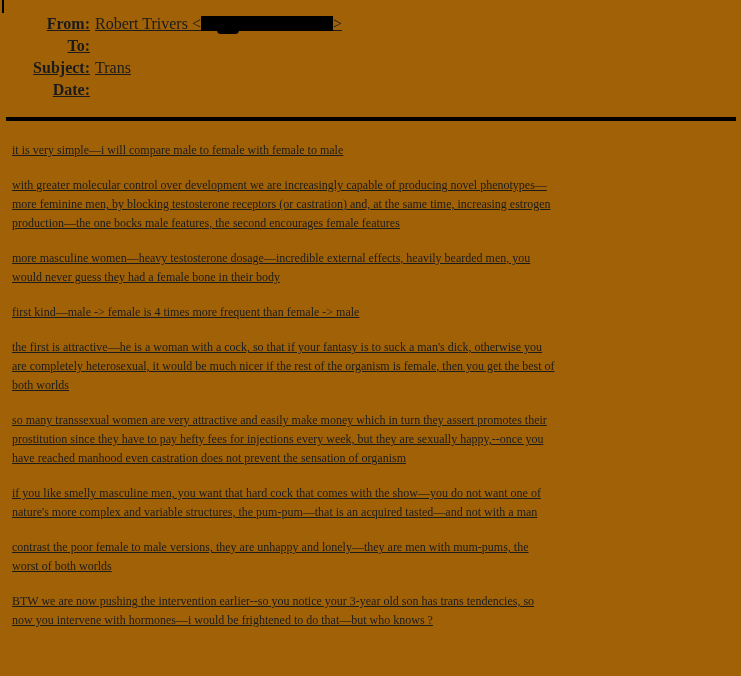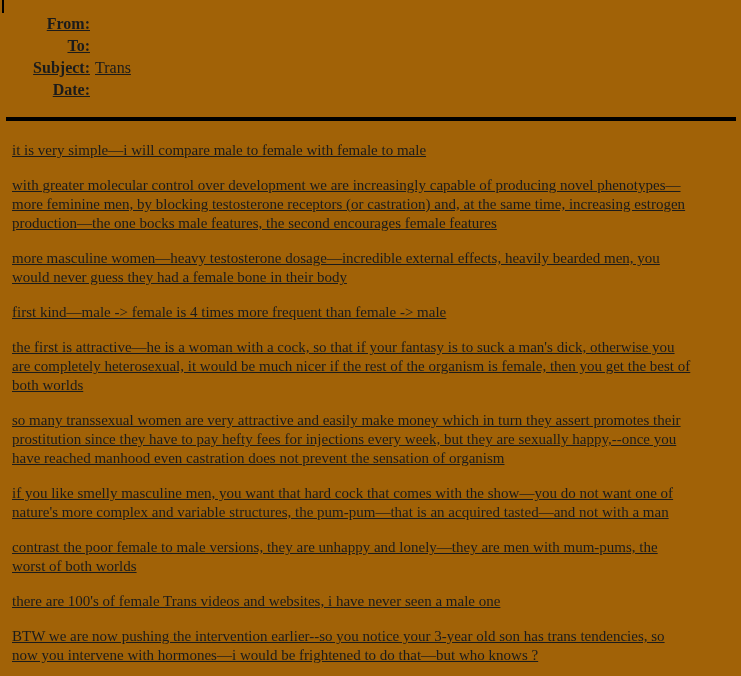--- a/index.html
+++ b/index.html
@@ -53,38 +53,39 @@
     border-radius: 0 0 8px 8px;
   }
   .divider {
     height: 4px;
     background: #000;
     margin: 16px 5px 0 6px;
   }
   .body-text {
     margin-top: 20px;
     padding: 0 2px 0 12px;
-    font-size: 15px;
+    font-size: 12px;
     line-height: 19px;
   }
   .body-text p {
     margin: 0 0 16px 0;
     white-space: pre-line;
   }
 </style>
 </head>
 <body>
 
 <div class="page">
 
   <div class="corner-mark"></div>
 
   <div class="hdr">
     <div class="hdr-row">
       <span class="hdr-label">From:</span>
+      <span class="hdr-value"><span>Robert Trivers &lt;</span><span class="redaction"><span class="redaction-bump"></span></span><span>&gt;</span></span>
     </div>
     <div class="hdr-row">
       <span class="hdr-label">To:</span>
     </div>
     <div class="hdr-row">
       <span class="hdr-label">Subject:</span>
       <span class="hdr-value">Trans</span>
     </div>
     <div class="hdr-row">
       <span class="hdr-label">Date:</span>
@@ -104,18 +105,17 @@
     <p>the first is attractive—he is a woman with a cock, so that if your fantasy is to suck a man's dick, otherwise you
 are completely heterosexual, it would be much nicer if the rest of the organism is female, then you get the best of
 both worlds</p>
     <p>so many transsexual women are very attractive and easily make money which in turn they assert promotes their
 prostitution since they have to pay hefty fees for injections every week, but they are sexually happy,--once you
 have reached manhood even castration does not prevent the sensation of organism</p>
     <p>if you like smelly masculine men, you want that hard cock that comes with the show—you do not want one of
 nature's more complex and variable structures, the pum-pum—that is an acquired tasted—and not with a man</p>
     <p>contrast the poor female to male versions, they are unhappy and lonely—they are men with mum-pums, the
 worst of both worlds</p>
-    <p>there are 100's of female Trans videos and websites, i have never seen a male one</p>
     <p>BTW we are now pushing the intervention earlier--so you notice your 3-year old son has trans tendencies, so
 now you intervene with hormones—i would be frightened to do that—but who knows ?</p>
   </div>
 
 </div>
 
 </body></html>

